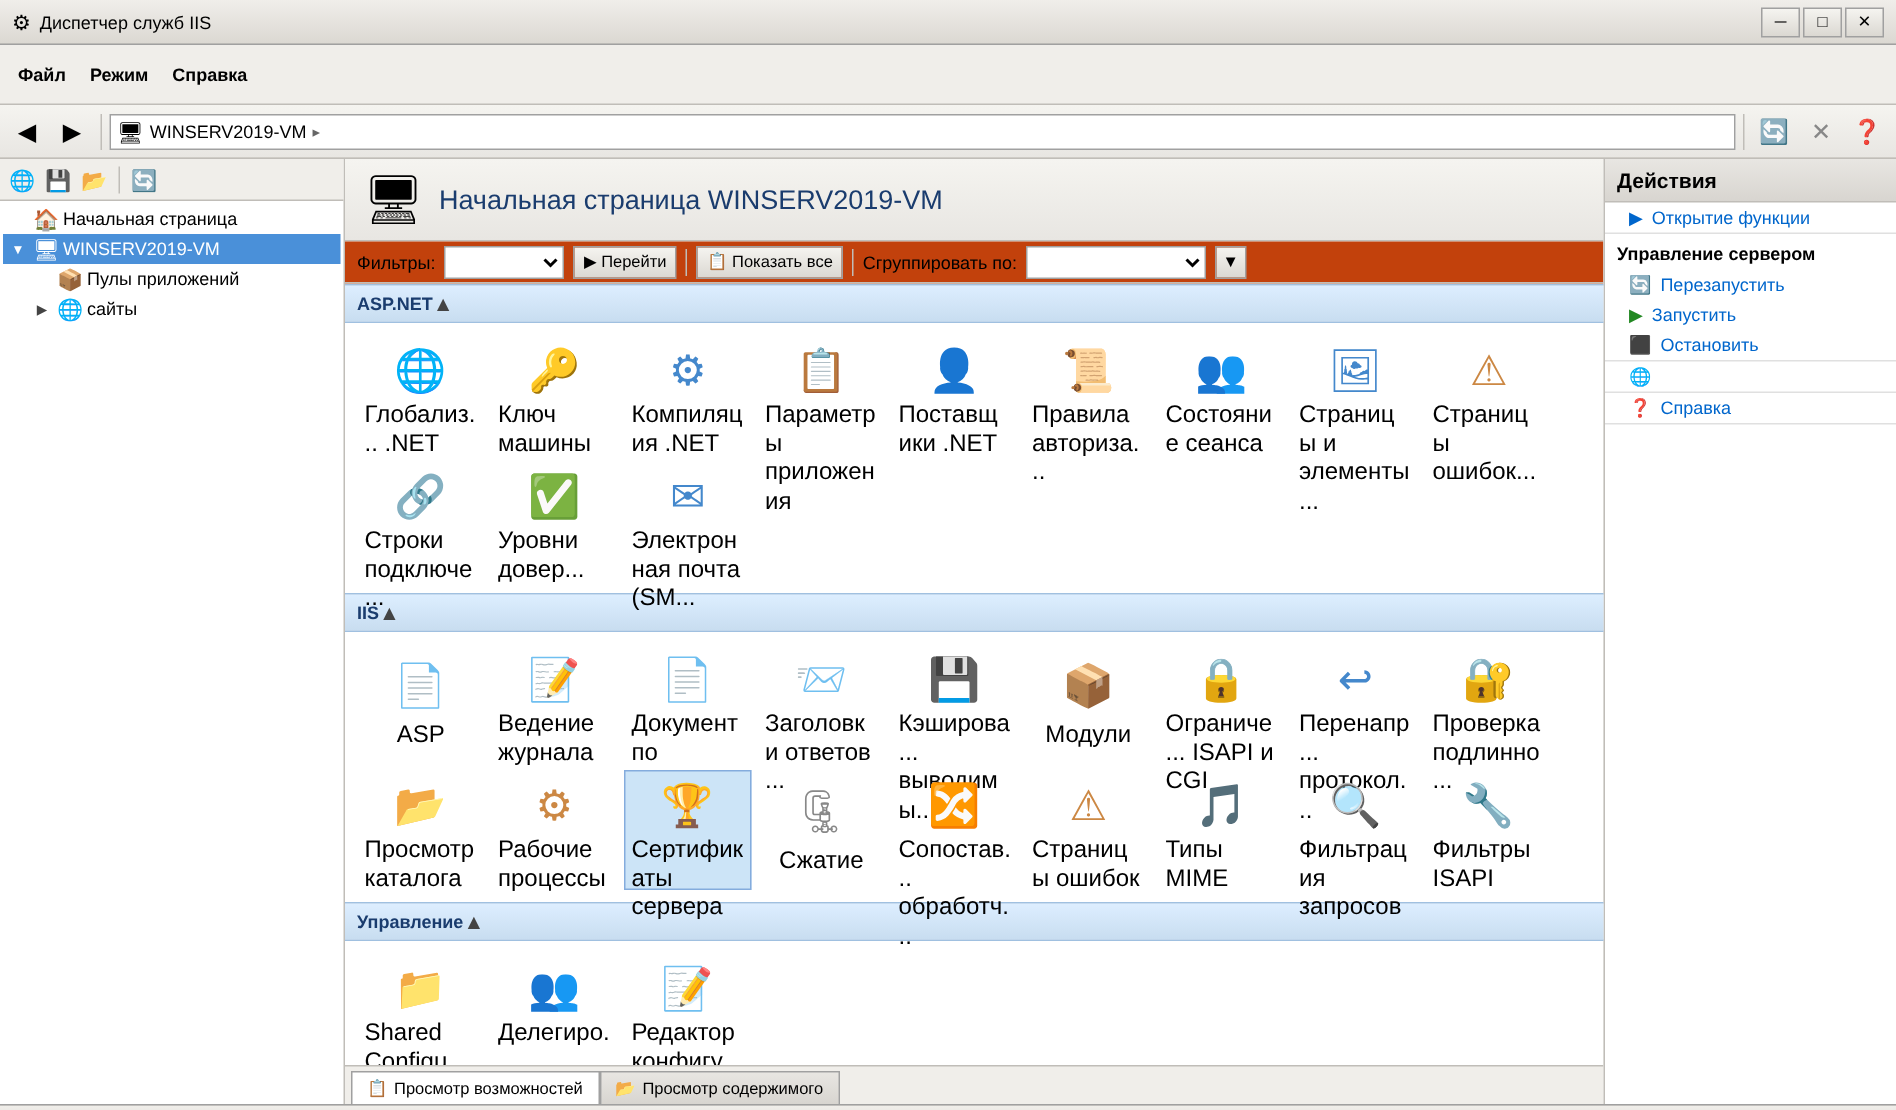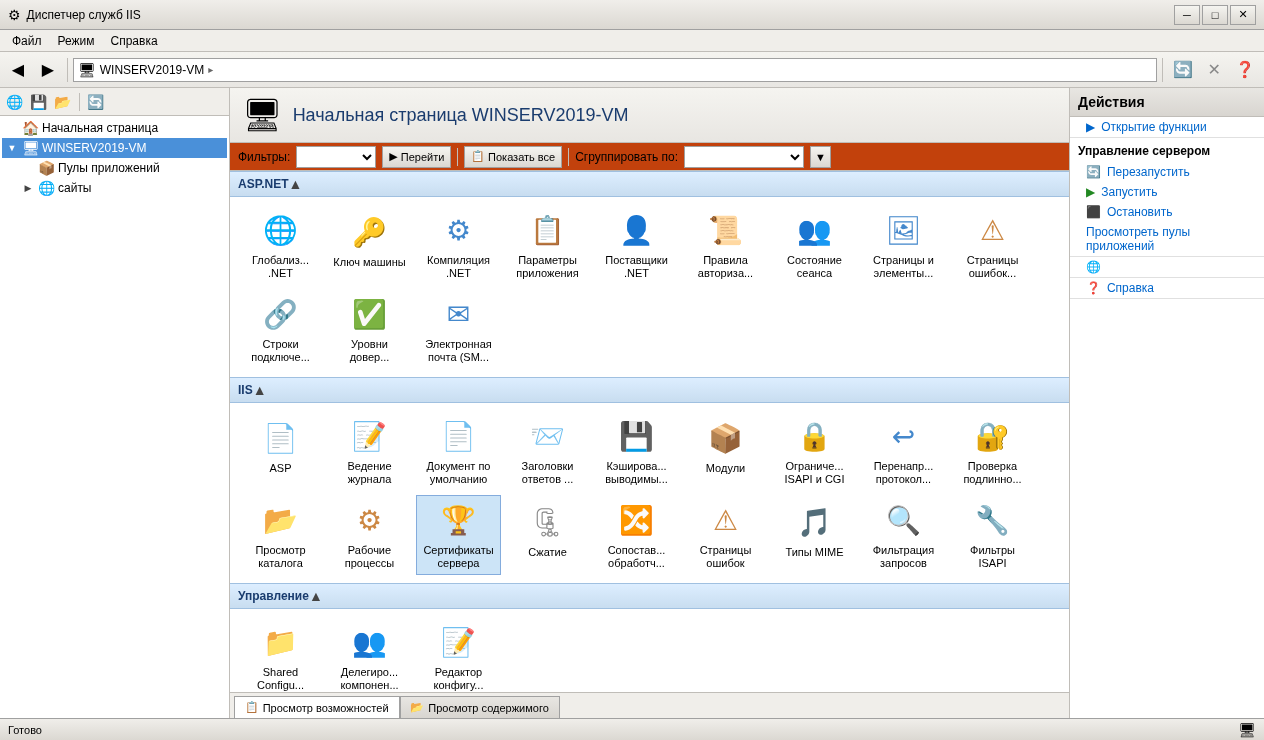--- a/index.html
+++ b/index.html
@@ -22,25 +22,26 @@
       background: linear-gradient(to bottom, #f5f4f0, #dbd8d2);
       border: 1px solid #a0a0a0;
       cursor: pointer;
       display: flex; align-items: center; justify-content: center;
       font-size: 11px;
     }
 
     
     .menu-bar {
       background: #f0eeea;
-      height: 22px;
+      height: 40px;
       display: flex;
       align-items: center;
       padding: 0 4px;
       border-bottom: 1px solid #c0bdb8;
+      font-weight: bold;
     }
     .menu-item {
       padding: 2px 8px;
       cursor: pointer;
       height: 100%;
       display: flex; align-items: center;
     }
 
     
     .toolbar {
@@ -226,22 +227,22 @@
     .icon-item.selected { background: #cce4f7; border: 1px solid #84acdd; }
     .icon-img {
       width: 40px;
       height: 40px;
       display: flex;
       align-items: center;
       justify-content: center;
       font-size: 28px;
     }
     .icon-label {
-      font-size: 11px;
-      text-align: center;
+      font-size: 16px;
+      text-align: left;
       line-height: 1.2;
       word-break: break-word;
       max-width: 80px;
     }
 
     
     .bottom-tabs {
       height: 26px;
       background: #f0eeea;
       border-top: 1px solid #c0bdb8;
@@ -622,23 +623,20 @@
         <span>Перезапустить</span>
       </div>
       <div class="action-link">
         <span style="color:#228822;">▶</span>
         <span>Запустить</span>
       </div>
       <div class="action-link">
         <span style="color:#222;">⬛</span>
         <span>Остановить</span>
       </div>
-      <div class="action-link">
-        <span>Просмотреть пулы приложений</span>
-      </div>
     </div>
 
     <div class="action-section">
       <div class="action-link">
         <span style="color:#0066cc;">🌐</span>
       </div>
     </div>
 
     <div class="action-section">
       <div class="action-link">

